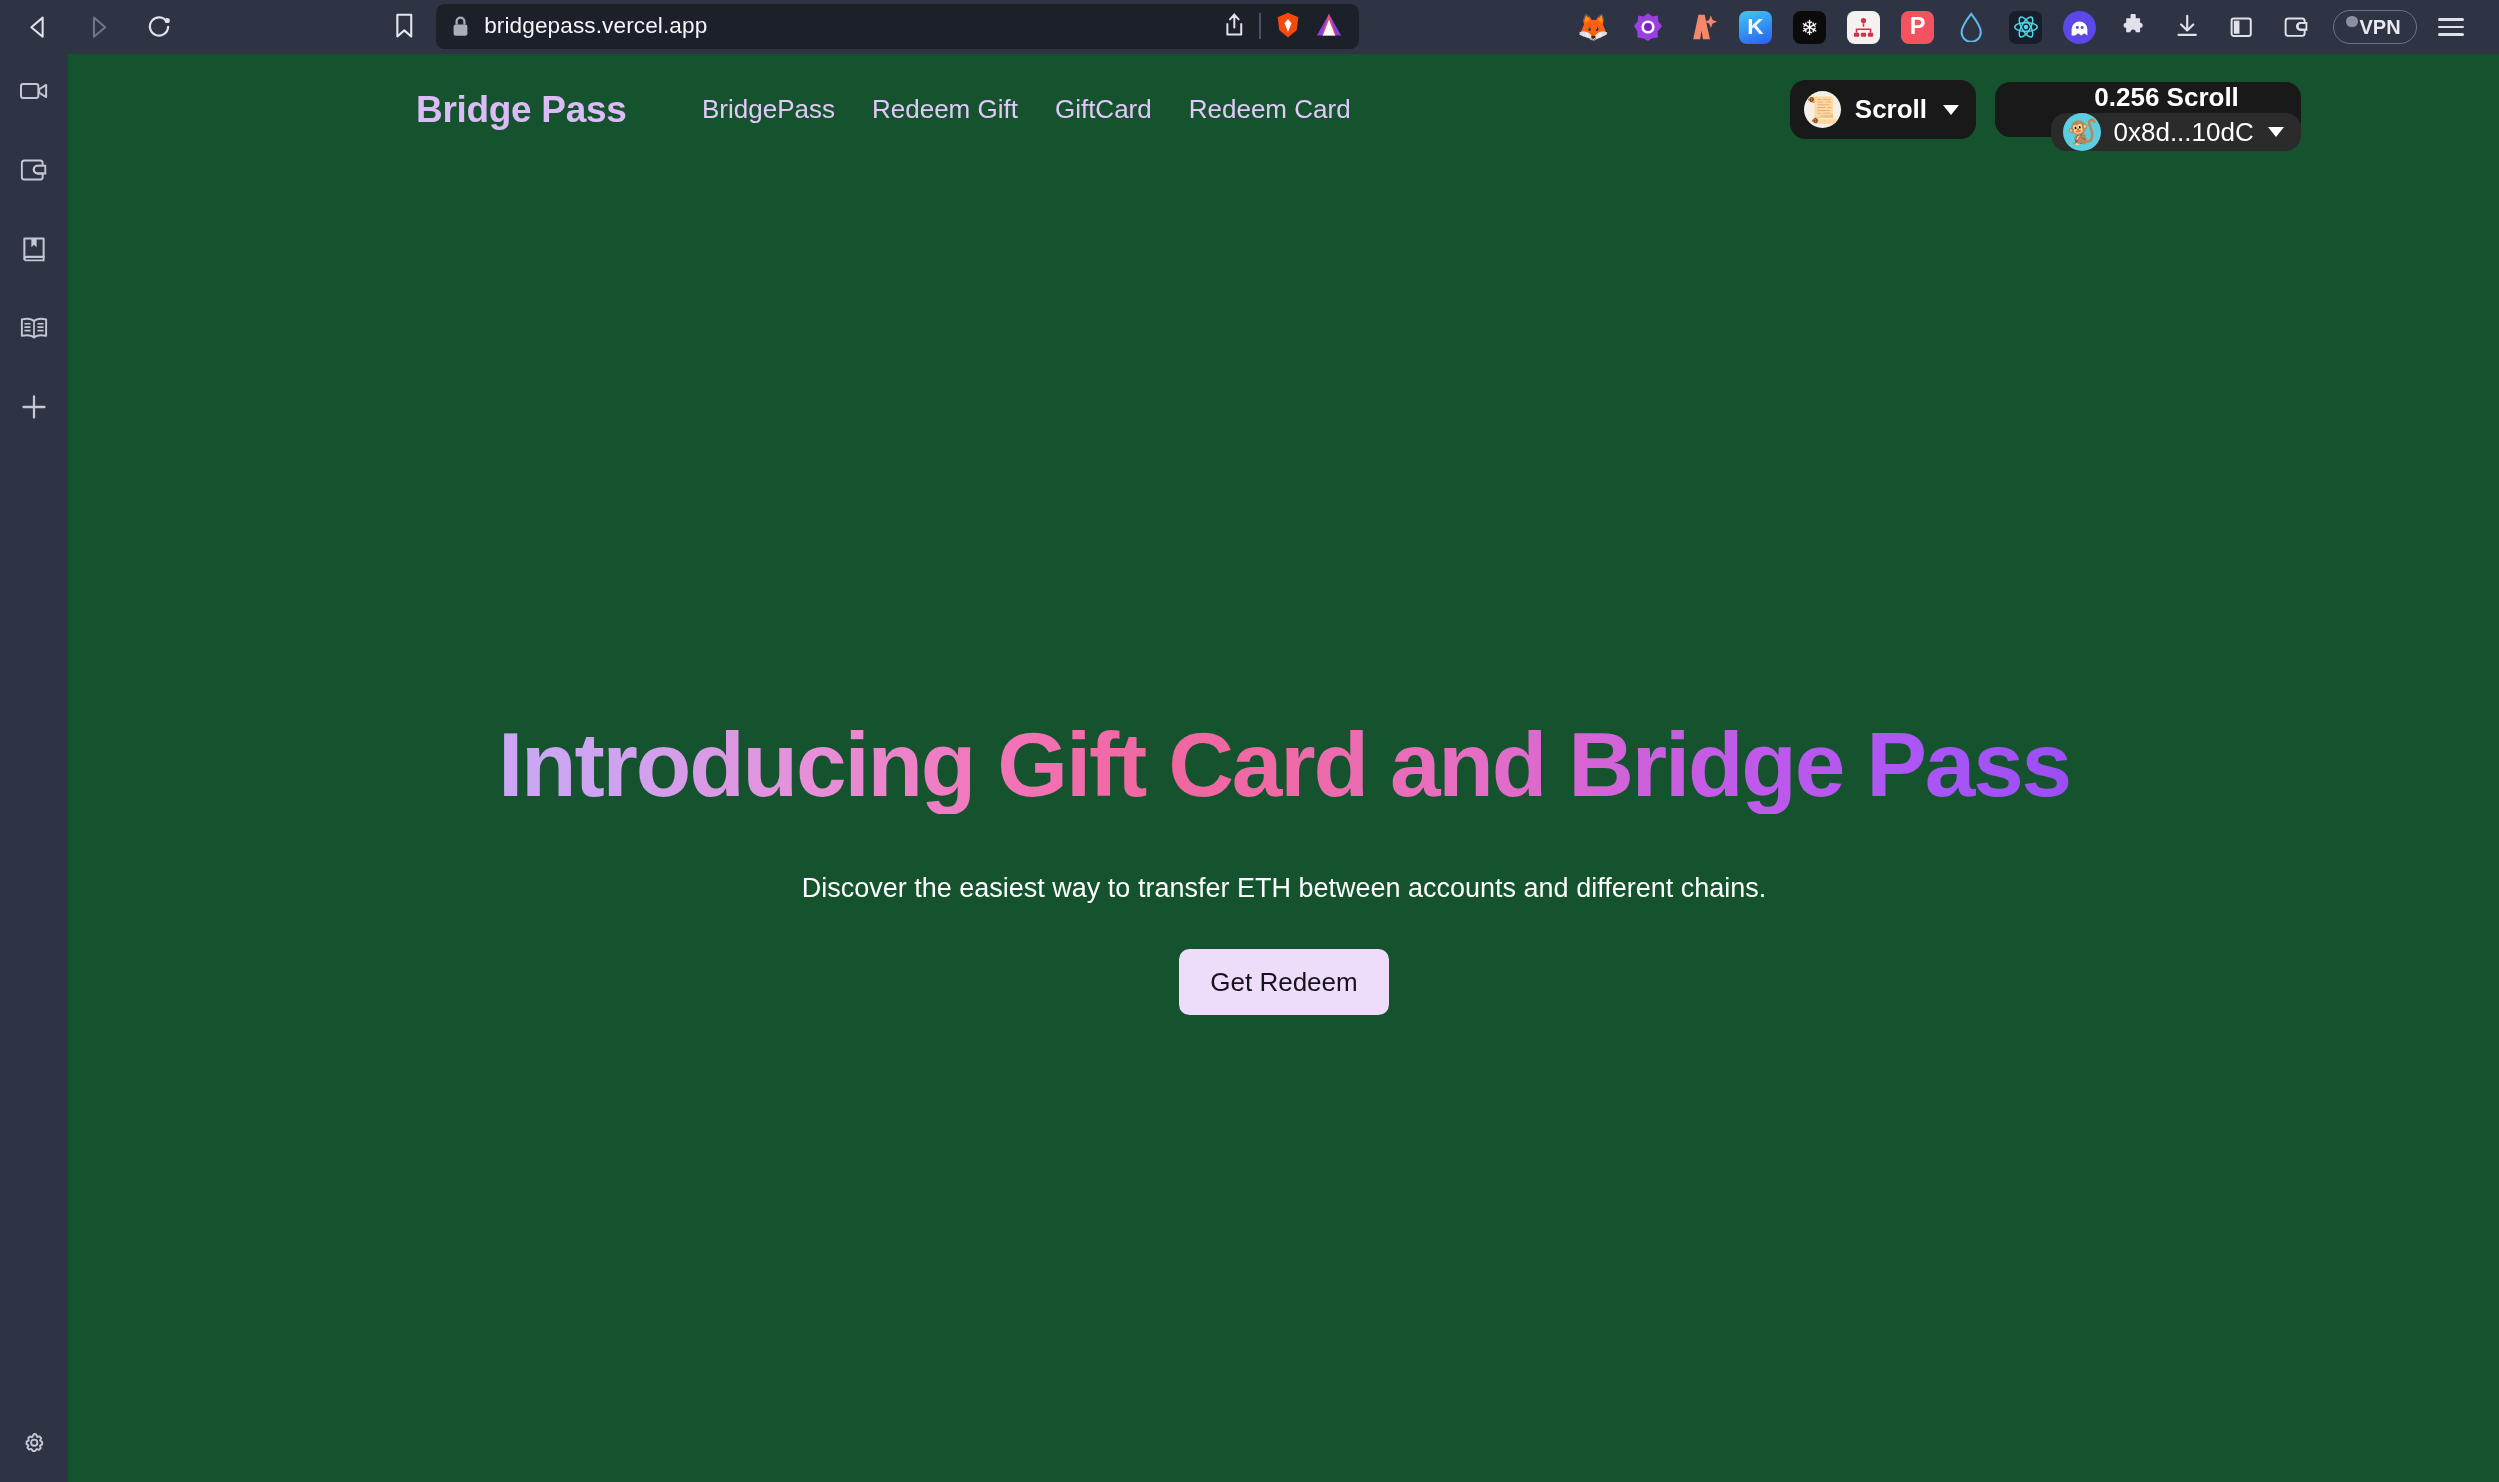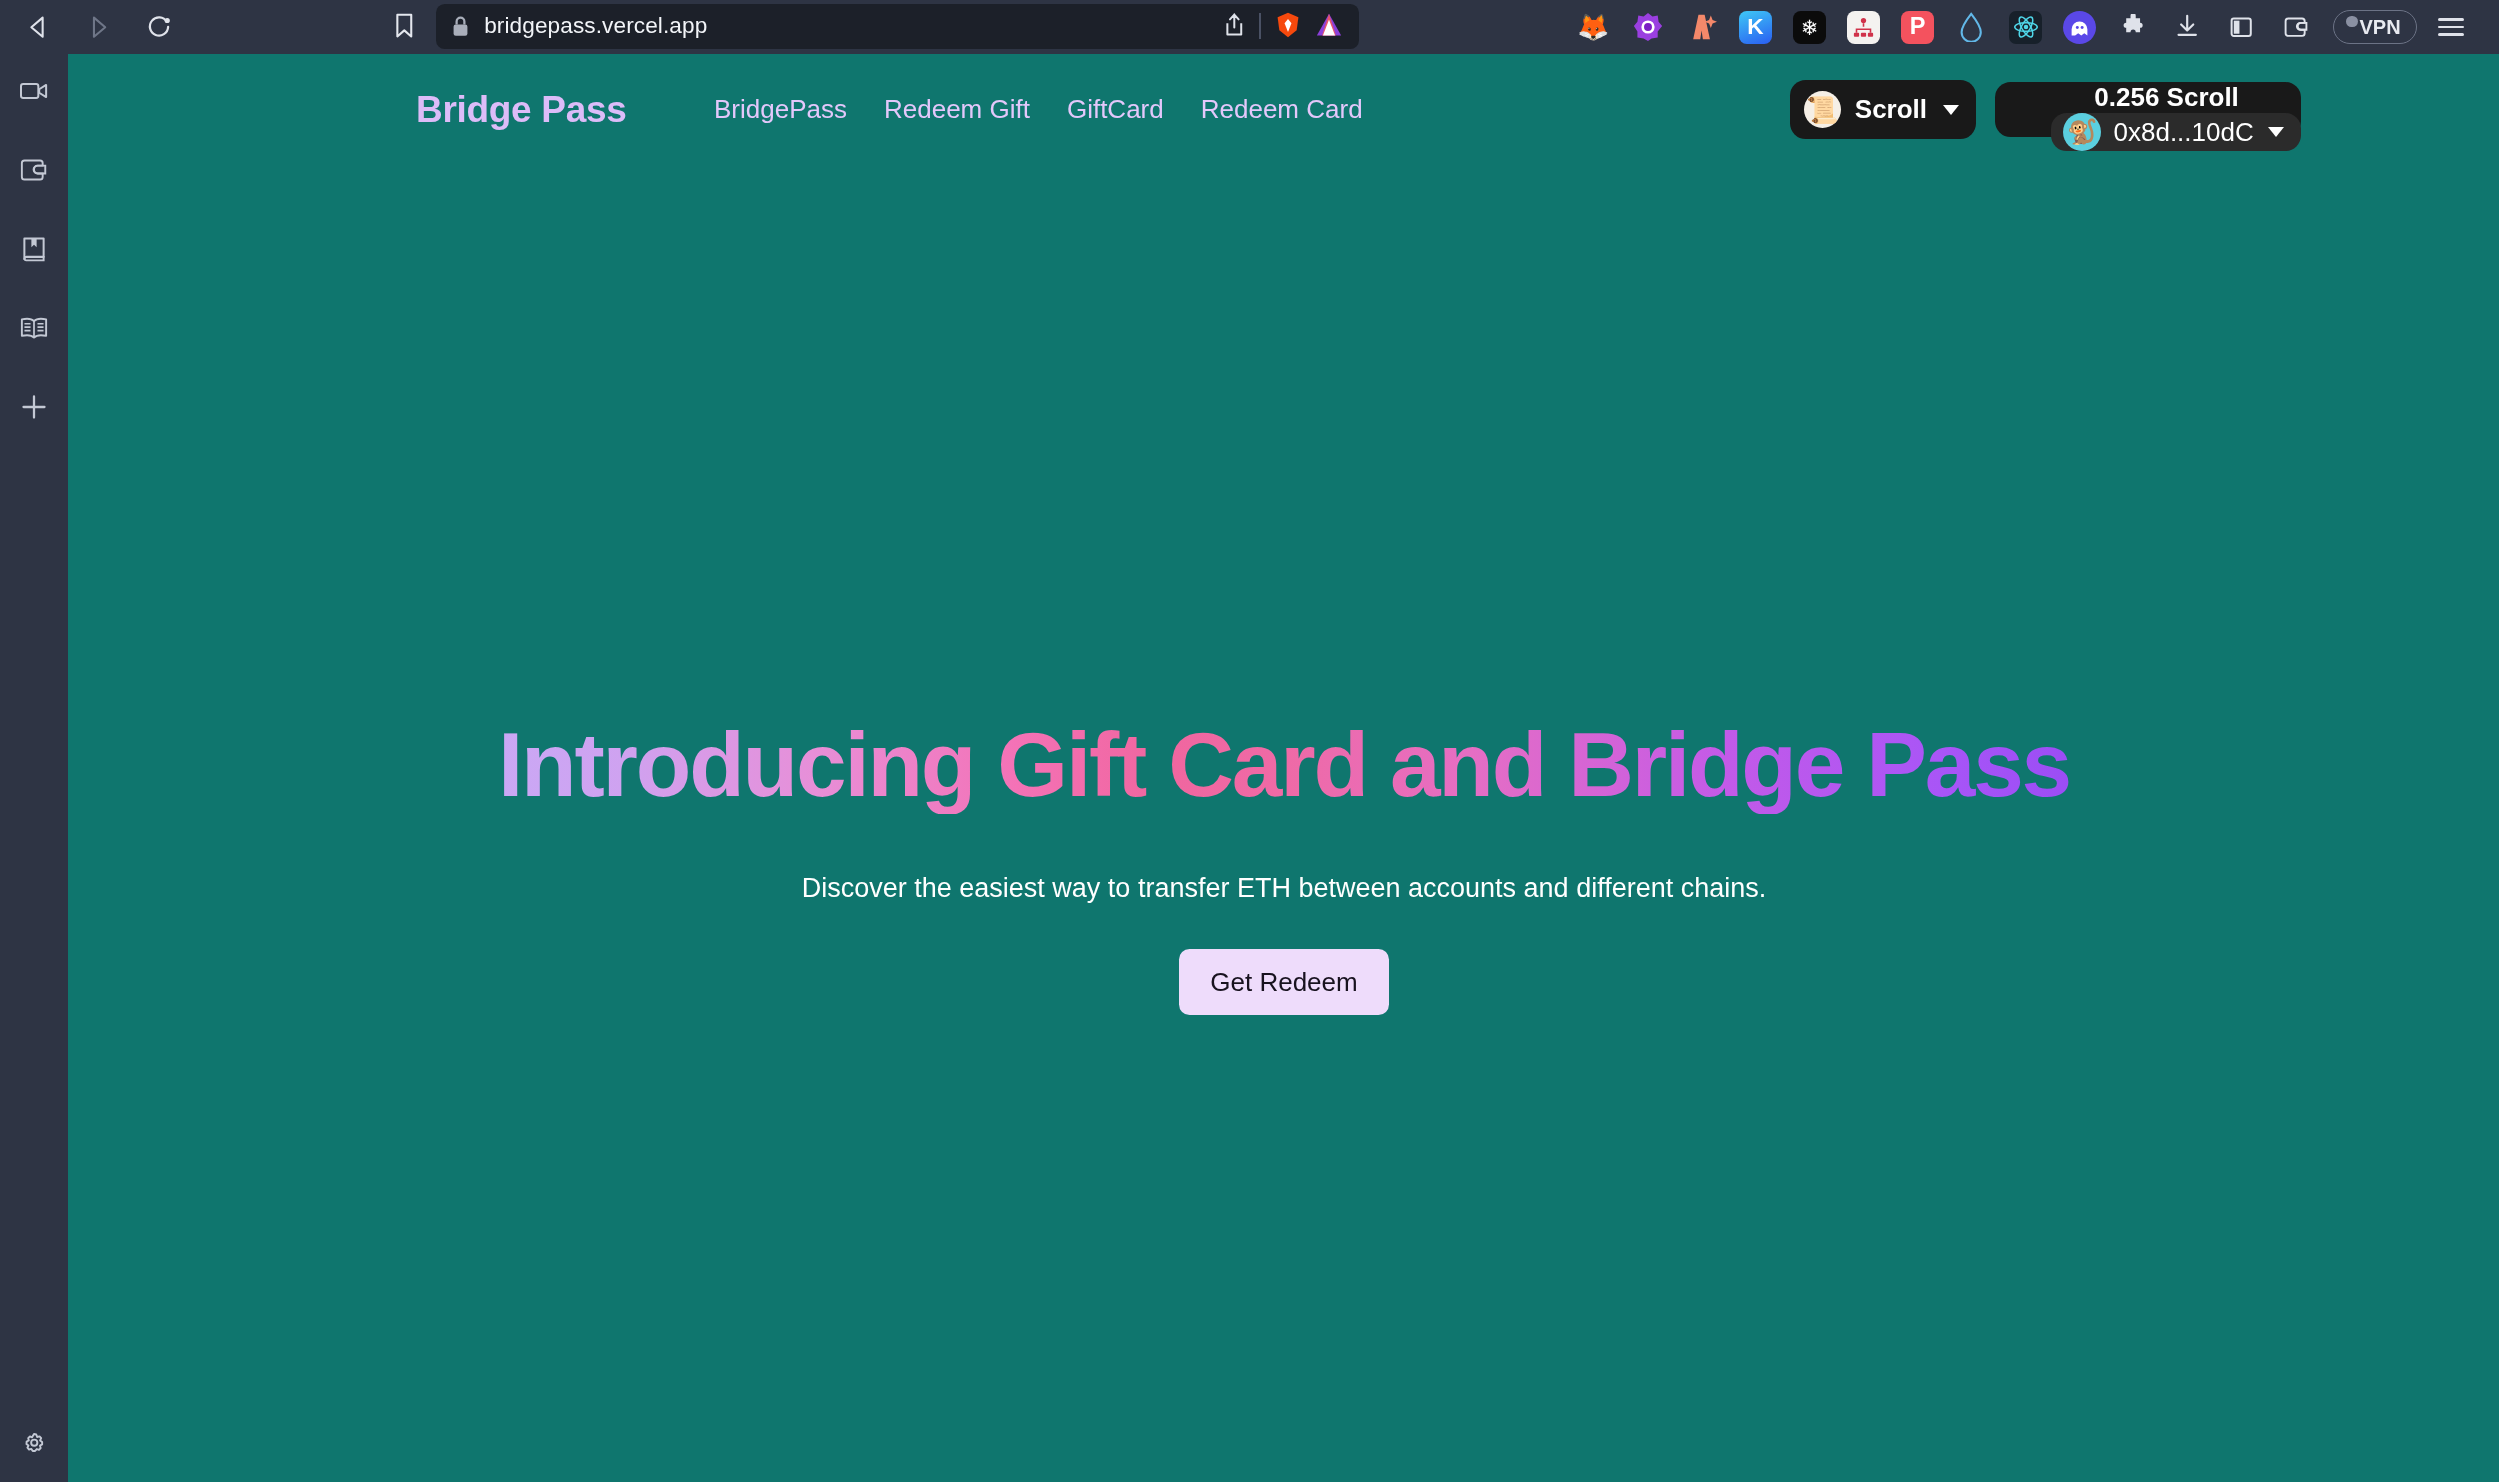--- a/index.html
+++ b/index.html
@@ -81,38 +81,38 @@
     width: 49px; height: 49px;
     display: flex; align-items: center; justify-content: center;
     border-radius: 8.7px;
   }
   .side-spacer { flex: 1; }
 
   
   .page {
     position: absolute; left: 68px; top: 54px;
     width: 2432px; height: 1428px;
-    background: #0f766e;
+    background: #14532d;
     overflow: hidden;
   }
 
   
   .site-header {
     position: absolute; top: 0; left: 0; right: 0;
     height: 111px;
     display: flex; align-items: center;
   }
   .brand {
     position: absolute; left: 348px;
     color: #dcbcf8; font-size: 37px; font-weight: bold;
     letter-spacing: -0.3px; white-space: nowrap;
   }
   .nav-links {
     position: absolute; left: 634px;
-    display: flex; align-items: center; gap: 37px; margin-left: 12px;
+    display: flex; align-items: center; gap: 37px;
   }
   .nav-link {
     color: #e3c8fb; font-size: 26px; white-space: nowrap;
   }
 
   .wallet-group {
     position: absolute; right: 199px;
     display: flex; align-items: center; gap: 19px;
   }
   .chain-btn {

